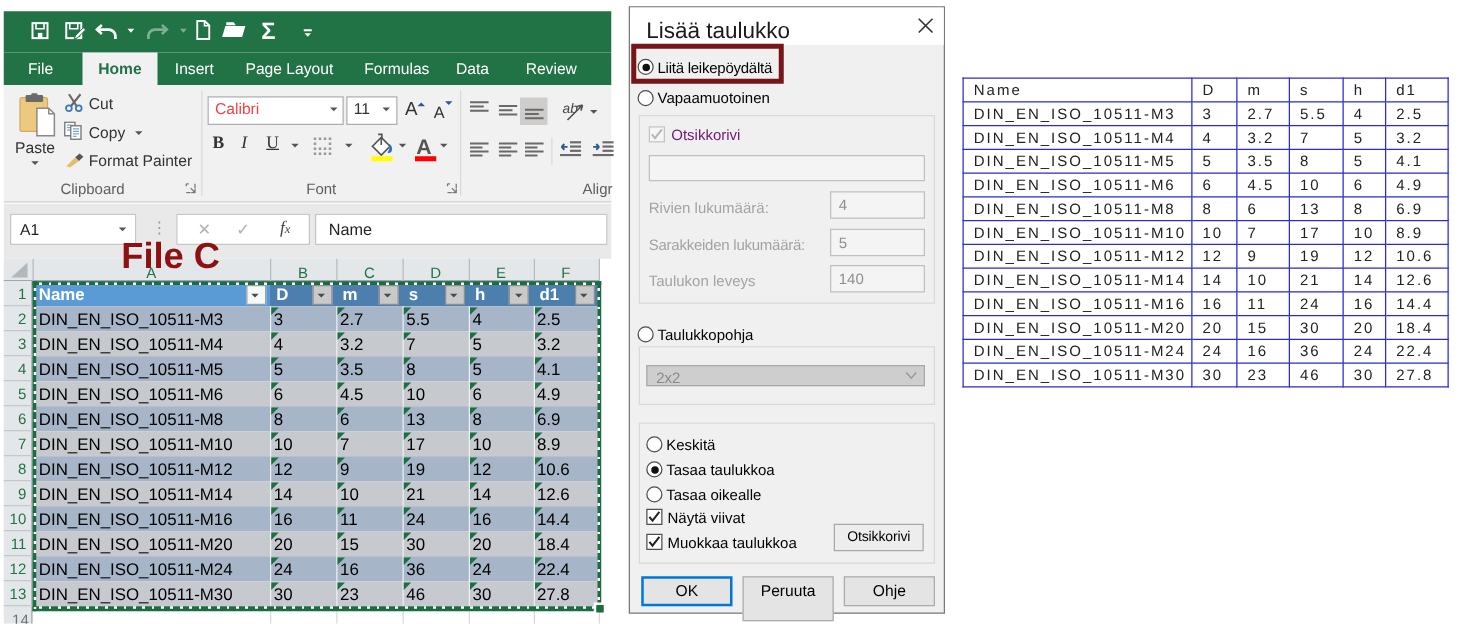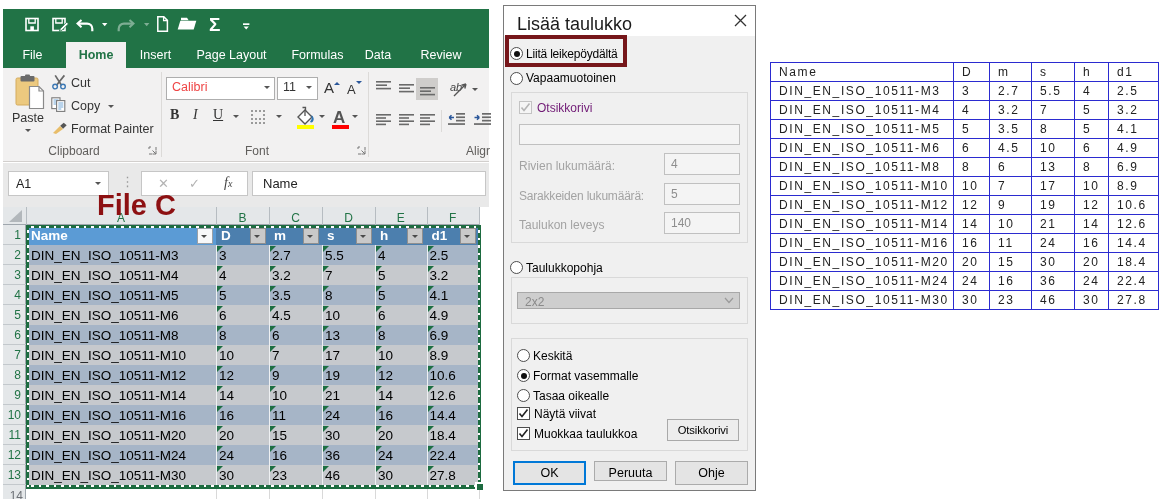--- a/index.html
+++ b/index.html
@@ -523,36 +523,36 @@
 <div class="ab" style="left:517px;top:292px;width:223px;height:17px;background:#cecece;border:1px solid #a8a8a8;box-sizing:border-box;"></div>
 <div class="tx" style="left:525px;top:295px;font-size:12px;color:#8a8a8a;">2x2</div>
 <svg class="ab" style="left:724px;top:297px;" width="10" height="7" viewBox="0 0 10 7">
 <path d="M1 1 L5 5.5 L9 1" stroke="#9a9a9a" stroke-width="1.2" fill="none"></path>
   </svg>
 <div class="ab" style="left:511px;top:338px;width:237px;height:113px;border:1px solid #d9d9d9;box-sizing:border-box;"></div>
 <div class="ab" style="left:517px;top:349px;width:13px;height:13px;border-radius:50%;background:#fff;border:1px solid #4d4d4d;box-sizing:border-box;"></div>
 <div class="tx" style="left:533px;top:349px;font-size:12px;color:#000;">Keskitä</div>
 <div class="ab" style="left:517px;top:369px;width:13px;height:13px;border-radius:50%;background:#fff;border:1px solid #4d4d4d;box-sizing:border-box;"></div>
 <div class="ab" style="left:520.5px;top:372.5px;width:6px;height:6px;border-radius:50%;background:#111;"></div>
-<div class="tx" style="left:533px;top:369px;font-size:12px;color:#000;">Format vasemmalle</div>
+<div class="tx" style="left:533px;top:369px;font-size:12px;color:#000;">Tasaa taulukkoa</div>
 <div class="ab" style="left:517px;top:389px;width:13px;height:13px;border-radius:50%;background:#fff;border:1px solid #4d4d4d;box-sizing:border-box;"></div>
 <div class="tx" style="left:533px;top:389px;font-size:12px;color:#000;">Tasaa oikealle</div>
 <div class="ab" style="left:517px;top:407px;width:13px;height:13px;background:#fff;border:1px solid #4d4d4d;box-sizing:border-box;"></div>
 <svg class="ab" style="left:517px;top:407px;" width="13" height="13" viewBox="0 0 13 13">
 <path d="M2.5 6.5 L5 9.5 L10.5 2.5" stroke="#222" stroke-width="1.6" fill="none"></path>
   </svg>
 <div class="tx" style="left:534px;top:407px;font-size:12px;color:#000;">Näytä viivat</div>
 <div class="ab" style="left:517px;top:427px;width:13px;height:13px;background:#fff;border:1px solid #4d4d4d;box-sizing:border-box;"></div>
 <svg class="ab" style="left:517px;top:427px;" width="13" height="13" viewBox="0 0 13 13">
 <path d="M2.5 6.5 L5 9.5 L10.5 2.5" stroke="#222" stroke-width="1.6" fill="none"></path>
   </svg>
 <div class="tx" style="left:534px;top:427px;font-size:12px;color:#000;">Muokkaa taulukkoa</div>
 <div class="ab" style="left:667px;top:419px;width:72px;height:22px;background:#ededed;border:1px solid #a9a9a9;box-sizing:border-box;text-align:center;line-height:20px;font-size:11.2px;letter-spacing:-0.1px;color:#000;">Otsikkorivi</div>
 <div class="ab" style="left:513px;top:461px;width:73px;height:24px;background:#e4e4e4;border:2px solid #0078d7;box-sizing:border-box;text-align:center;line-height:20px;font-size:12.5px;color:#000;">OK</div>
-<div class="ab" style="left:594px;top:461px;width:73px;height:20px;background:#e4e4e4;border:1px solid #ababab;box-sizing:border-box;text-align:center;line-height:22px;font-size:12.5px;color:#000;">Peruuta</div>
+<div class="ab" style="left:594px;top:461px;width:73px;height:36px;background:#e4e4e4;border:1px solid #ababab;box-sizing:border-box;text-align:center;line-height:22px;font-size:12.5px;color:#000;">Peruuta</div>
 <div class="ab" style="left:675px;top:461px;width:73px;height:24px;background:#e4e4e4;border:1px solid #ababab;box-sizing:border-box;text-align:center;line-height:22px;font-size:12.5px;color:#000;">Ohje</div>
 <table style="position:absolute;left:770px;top:62px;border-collapse:collapse;table-layout:fixed;">
 <colgroup>
       <col style="width:183px;">
       <col style="width:36px;">
       <col style="width:42px;">
       <col style="width:43px;">
       <col style="width:34px;">
       <col style="width:50px;">
     </colgroup>

